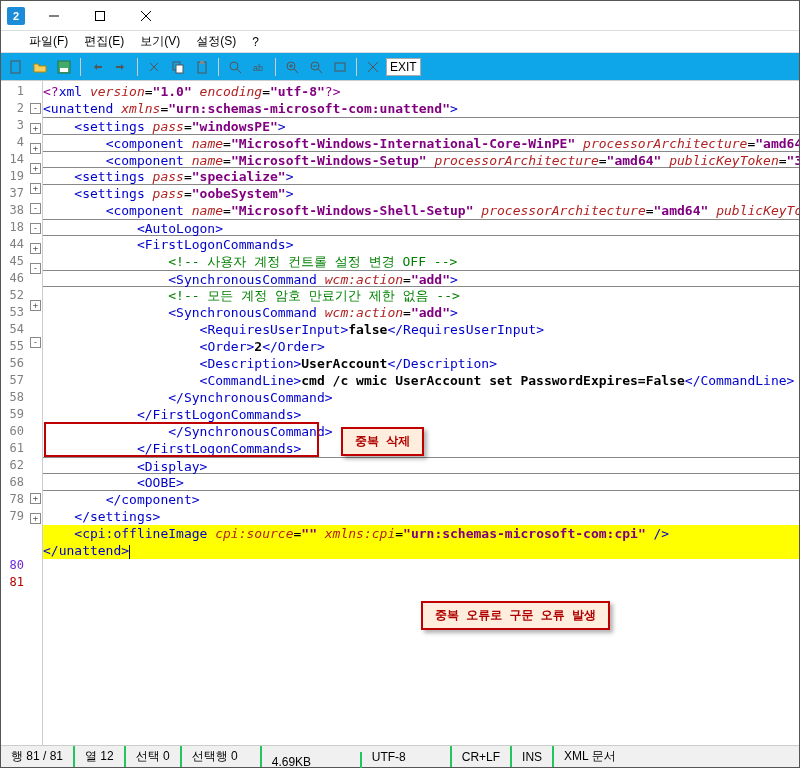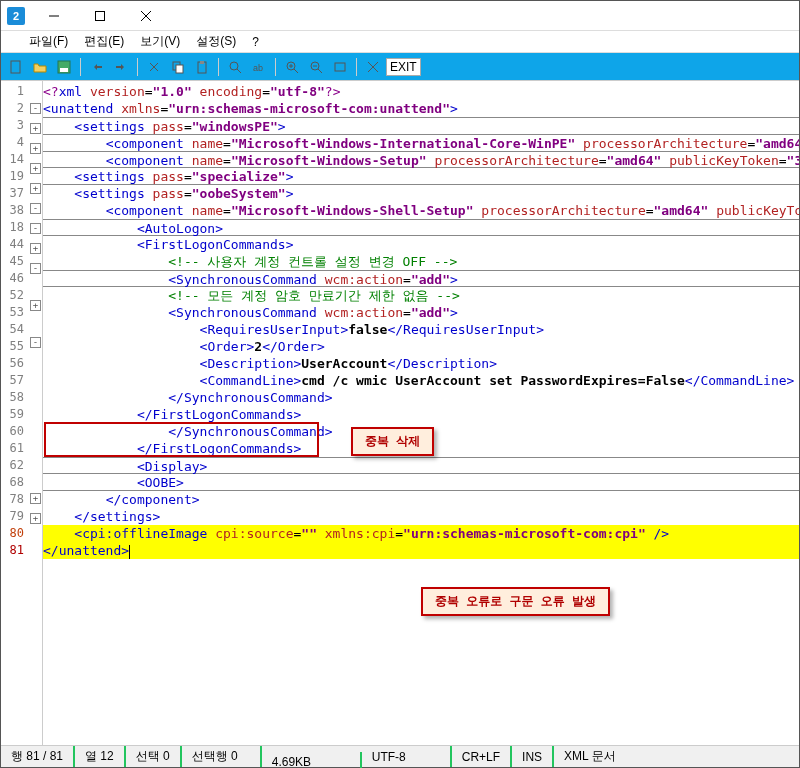--- a/index.html
+++ b/index.html
@@ -18,21 +18,21 @@
 .editor { flex: 1; display: flex; overflow: hidden; font-family: Consolas, monospace; font-size: 13px; position: relative; }
 .gutter { width: 28px; background: #fff; border-right: 0; text-align: right; color: #808080; padding-top: 2px; user-select: none; }
 .fold-col { width: 14px; background: #fff; border-right: 1px solid #ccc; padding-top: 2px; }
 .fold-mark { width: 11px; height: 11px; border: 1px solid #888; font-size: 9px; line-height: 9px; text-align: center; color: #555; margin: 3px auto 0; cursor: pointer; background: #fff; }
 .code-area { flex: 1; padding-top: 2px; overflow: hidden; white-space: pre; position: relative; }
 .line { height: 17px; line-height: 17px; }
 .ln { height: 17px; line-height: 17px; padding-right: 5px; font-size: 12px; }
 .fold-sp { height: 17px; }
 .t-decl { color: #8b008b; }
 .t-tag { color: #0000cd; }
-.t-attr { color: #b22222; }
+.t-attr { color: #b22222; font-style: italic; }
 .t-str { color: #800080; font-weight: bold; }
 .t-txt { color: #000; font-weight: bold; }
 .t-comment { color: #008000; }
 .t-bracket { color: #0000cd; }
 .hl-yellow { background: #ffff00; }
 .line-border-top { border-top: 1px solid #888; }
 .line-border-bot { border-bottom: 1px solid #888; }
 .statusbar { height: 22px; border-top: 1px solid #ccc; background: #f0f0f0; display: flex; align-items: center; font-size: 12px; }
 .status-cell { padding: 0 10px; border-right: 2px solid #22c55e; height: 100%; display: flex; align-items: center; }
 .annotation { position: absolute; border: 2px solid #c00000; background: #ffeedd; padding: 4px 12px; font-size: 12px; color: #b00000; font-weight: bold; box-shadow: 3px 3px 4px rgba(0,0,0,0.3); z-index: 10; }
@@ -186,21 +186,21 @@
         <div class="ln">56</div>
         <div class="ln">57</div>
         <div class="ln">58</div>
         <div class="ln">59</div>
         <div class="ln">60</div>
         <div class="ln">61</div>
         <div class="ln">62</div>
         <div class="ln">68</div>
         <div class="ln">78</div>
         <div class="ln">79</div>
-        <div class="ln" style="color: #c2410c;">80</div>
+        <div class="ln" style="color: #6d28d9; margin-top: 32px;">80</div>
         <div class="ln" style="color: rgb(176, 0, 0);">81</div>
       </div>
     <div class="fold-col" id="foldcol">
         <div class="fold-sp"></div>
         <div class="fold-sp">
           <div class="fold-mark">-</div>
         </div>
         <div class="fold-sp">
           <div class="fold-mark">+</div>
         </div>
@@ -248,22 +248,22 @@
           <div class="fold-mark">+</div>
         </div>
         <div class="fold-sp"></div>
         <div class="fold-sp"></div>
         <div class="fold-sp"></div>
         <div class="fold-sp"></div>
       </div>
     <div class="code-area" id="code"><div class="line"><span class="t-decl">&lt;?</span><span class="t-tag">xml</span> <span class="t-attr">version</span>=<span class="t-str">"1.0"</span> <span class="t-attr">encoding</span>=<span class="t-str">"utf-8"</span><span class="t-decl">?&gt;</span></div><div class="line"><span class="t-bracket">&lt;</span><span class="t-tag">unattend</span> <span class="t-attr">xmlns</span>=<span class="t-str">"urn:schemas-microsoft-com:unattend"</span><span class="t-bracket">&gt;</span></div><div class="line line-border-top">    <span class="t-bracket">&lt;</span><span class="t-tag">settings</span> <span class="t-attr">pass</span>=<span class="t-str">"windowsPE"</span><span class="t-bracket">&gt;</span></div><div class="line line-border-top">        <span class="t-bracket">&lt;</span><span class="t-tag">component</span> <span class="t-attr">name</span>=<span class="t-str">"Microsoft-Windows-International-Core-WinPE"</span> <span class="t-attr">processorArchitecture</span>=<span class="t-str">"amd64"</span> </div><div class="line line-border-top line-border-bot">        <span class="t-bracket">&lt;</span><span class="t-tag">component</span> <span class="t-attr">name</span>=<span class="t-str">"Microsoft-Windows-Setup"</span> <span class="t-attr">processorArchitecture</span>=<span class="t-str">"amd64"</span> <span class="t-attr">publicKeyToken</span>=<span class="t-str">"31bf3856ad364</span></div><div class="line line-border-bot">    <span class="t-bracket">&lt;</span><span class="t-tag">settings</span> <span class="t-attr">pass</span>=<span class="t-str">"specialize"</span><span class="t-bracket">&gt;</span></div><div class="line">    <span class="t-bracket">&lt;</span><span class="t-tag">settings</span> <span class="t-attr">pass</span>=<span class="t-str">"oobeSystem"</span><span class="t-bracket">&gt;</span></div><div class="line">        <span class="t-bracket">&lt;</span><span class="t-tag">component</span> <span class="t-attr">name</span>=<span class="t-str">"Microsoft-Windows-Shell-Setup"</span> <span class="t-attr">processorArchitecture</span>=<span class="t-str">"amd64"</span> <span class="t-attr">publicKeyToken</span>=</div><div class="line line-border-top line-border-bot">            <span class="t-bracket">&lt;</span><span class="t-tag">AutoLogon</span><span class="t-bracket">&gt;</span></div><div class="line">            <span class="t-bracket">&lt;</span><span class="t-tag">FirstLogonCommands</span><span class="t-bracket">&gt;</span></div><div class="line">                <span class="t-comment">&lt;!-- 사용자 계정 컨트롤 설정 변경 OFF --&gt;</span></div><div class="line line-border-top line-border-bot">                <span class="t-bracket">&lt;</span><span class="t-tag">SynchronousCommand</span> <span class="t-attr">wcm:action</span>=<span class="t-str">"add"</span><span class="t-bracket">&gt;</span></div><div class="line">                <span class="t-comment">&lt;!-- 모든 계정 암호 만료기간 제한 없음 --&gt;</span></div><div class="line">                <span class="t-bracket">&lt;</span><span class="t-tag">SynchronousCommand</span> <span class="t-attr">wcm:action</span>=<span class="t-str">"add"</span><span class="t-bracket">&gt;</span></div><div class="line">                    <span class="t-bracket">&lt;</span><span class="t-tag">RequiresUserInput</span><span class="t-bracket">&gt;</span><span class="t-txt">false</span><span class="t-bracket">&lt;/</span><span class="t-tag">RequiresUserInput</span><span class="t-bracket">&gt;</span></div><div class="line">                    <span class="t-bracket">&lt;</span><span class="t-tag">Order</span><span class="t-bracket">&gt;</span><span class="t-txt">2</span><span class="t-bracket">&lt;/</span><span class="t-tag">Order</span><span class="t-bracket">&gt;</span></div><div class="line">                    <span class="t-bracket">&lt;</span><span class="t-tag">Description</span><span class="t-bracket">&gt;</span><span class="t-txt">UserAccount</span><span class="t-bracket">&lt;/</span><span class="t-tag">Description</span><span class="t-bracket">&gt;</span></div><div class="line">                    <span class="t-bracket">&lt;</span><span class="t-tag">CommandLine</span><span class="t-bracket">&gt;</span><span class="t-txt">cmd /c wmic UserAccount set PasswordExpires=False</span><span class="t-bracket">&lt;/</span><span class="t-tag">CommandLine</span><span class="t-bracket">&gt;</span></div><div class="line">                <span class="t-bracket">&lt;/</span><span class="t-tag">SynchronousCommand</span><span class="t-bracket">&gt;</span></div><div class="line">            <span class="t-bracket">&lt;/</span><span class="t-tag">FirstLogonCommands</span><span class="t-bracket">&gt;</span></div><div class="line">                <span class="t-bracket">&lt;/</span><span class="t-tag">SynchronousCommand</span><span class="t-bracket">&gt;</span></div><div class="line">            <span class="t-bracket">&lt;/</span><span class="t-tag">FirstLogonCommands</span><span class="t-bracket">&gt;</span></div><div class="line line-border-top line-border-bot">            <span class="t-bracket">&lt;</span><span class="t-tag">Display</span><span class="t-bracket">&gt;</span></div><div class="line line-border-bot">            <span class="t-bracket">&lt;</span><span class="t-tag">OOBE</span><span class="t-bracket">&gt;</span></div><div class="line">        <span class="t-bracket">&lt;/</span><span class="t-tag">component</span><span class="t-bracket">&gt;</span></div><div class="line">    <span class="t-bracket">&lt;/</span><span class="t-tag">settings</span><span class="t-bracket">&gt;</span></div><div class="line hl-yellow">    <span class="t-bracket">&lt;</span><span class="t-tag">cpi:offlineImage</span> <span class="t-attr">cpi:source</span>=<span class="t-str">""</span> <span class="t-attr">xmlns:cpi</span>=<span class="t-str">"urn:schemas-microsoft-com:cpi"</span> <span class="t-bracket">/&gt;</span></div><div class="line hl-yellow"><span class="t-bracket">&lt;/</span><span class="t-tag">unattend</span><span class="t-bracket">&gt;</span><span class="cursor-caret"></span></div></div>
 
     <div class="anno-box" style="left:43px; top:341px; width:275px; height:35px;"></div>
-    <div class="annotation" style="left:350px; top:346px;">중복 삭제</div>
-    <div class="annotation" style="left:420px; top:506px;">중복 오류로 구문 오류 발생</div>
+    <div class="annotation" style="left:340px; top:346px;">중복 삭제</div>
+    <div class="annotation" style="left:420px; top:520px;">중복 오류로 구문 오류 발생</div>
   </div>
 
   <div class="statusbar">
     <div class="status-cell">행 81 / 81</div>
     <div class="status-cell">열 12</div>
     <div class="status-cell">선택 0</div>
     <div class="status-cell" style="flex:0 0 80px;">선택행 0</div>
     <div class="status-cell" style="flex:0 0 100px;margin-top:11px;">4.69KB</div>
     <div class="status-cell" style="flex:0 0 90px;">UTF-8</div>
     <div class="status-cell">CR+LF</div>

